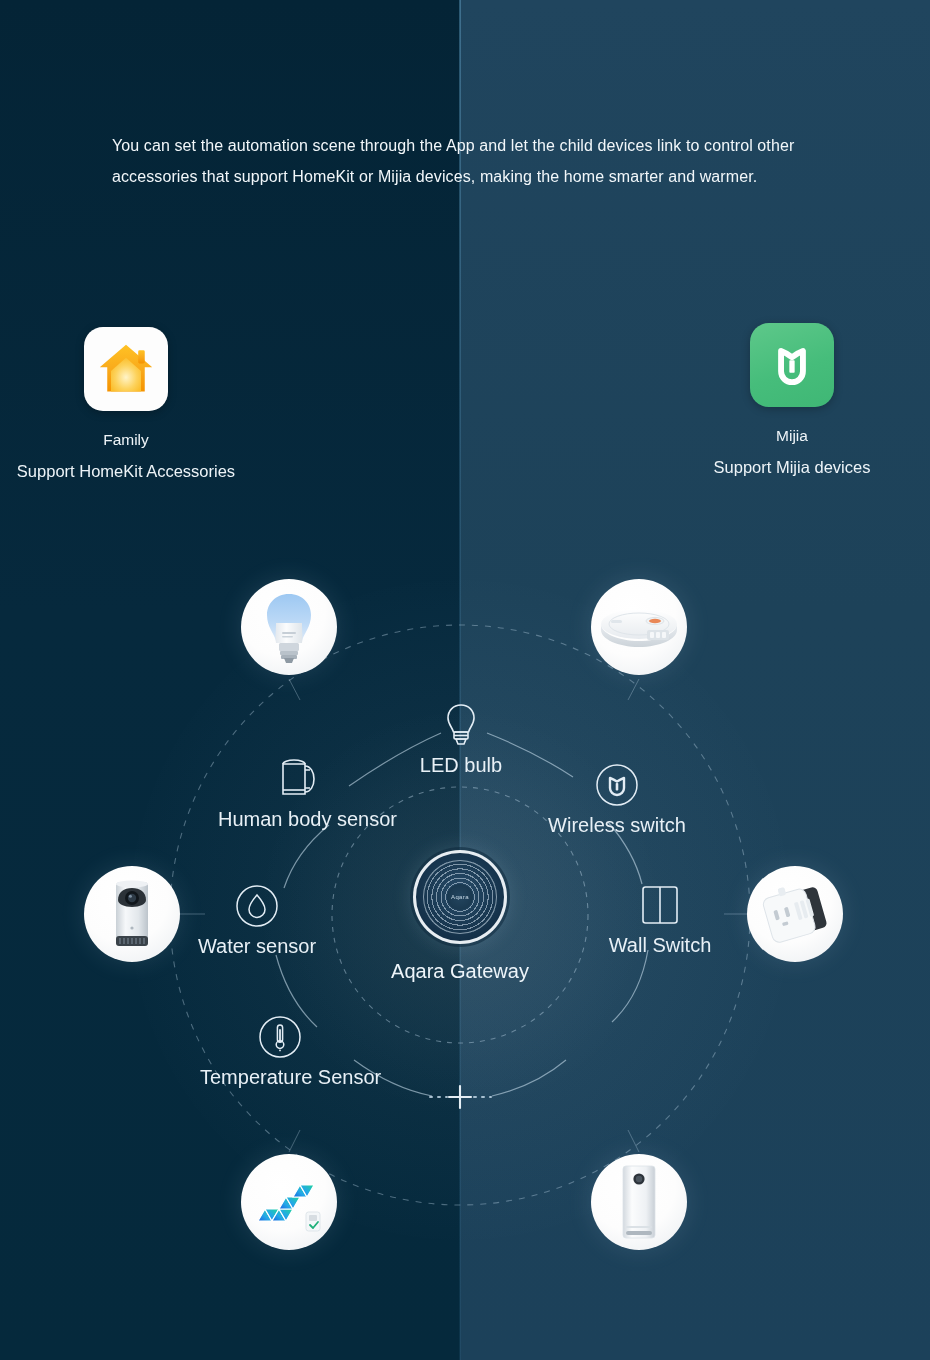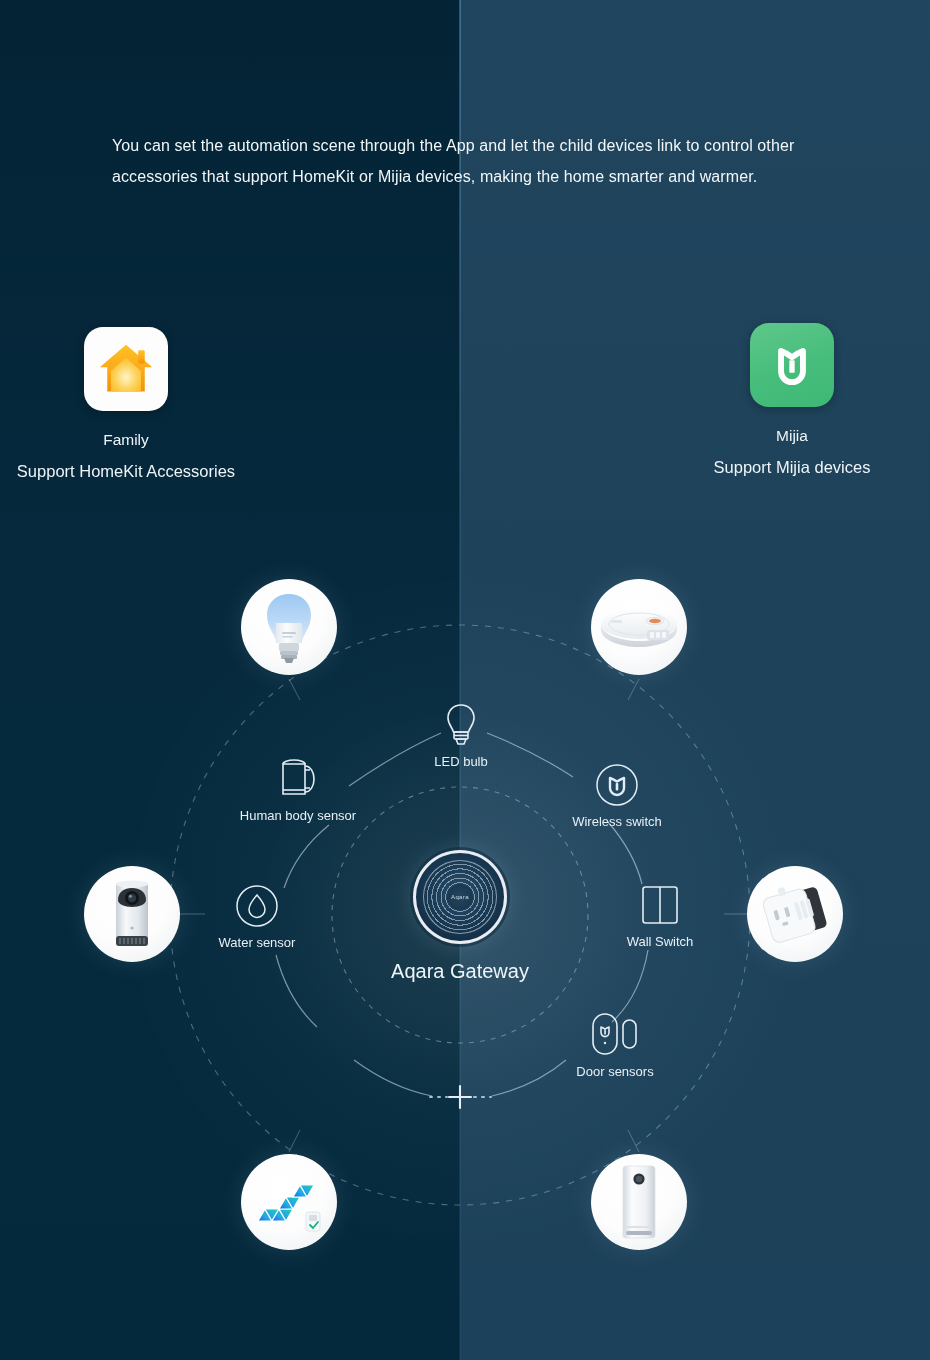--- a/index.html
+++ b/index.html
@@ -130,21 +130,21 @@
   .b-camera  { left: 84px;  top: 866px; }
   .b-plug    { left: 747px; top: 866px; }
   .b-panels  { left: 241px; top: 1154px; }
   .b-purify  { left: 591px; top: 1154px; }
 
   
   .node {
     position: absolute;
     text-align: center;
     color: #e8f0f6;
-    font-size: 13px;
+    font-size: 20px;
     white-space: nowrap;
   }
   .node .glyph {
     height: 48px;
     display: flex; align-items: flex-end; justify-content: center;
     margin-bottom: 6px;
   }
 
   .n-led      { left: 381px; top: 700px; width: 160px; }
   .n-human    { left: 218px; top: 754px; width: 160px; }
@@ -483,33 +483,33 @@
   <div class="node n-wall">
     <div class="glyph">
       <svg width="46" height="46" viewBox="0 0 46 46" fill="none" stroke="#e3edf5" stroke-width="1.6" aria-hidden="true">
         <rect x="6" y="5" width="34" height="36" rx="2.5"></rect>
         <path d="M23 5 L23 41"></path>
       </svg>
     </div>
     <span>Wall Switch</span>
   </div>
 
-
-  <div class="node n-door">
+  <div class="node n-temp">
     <div class="glyph">
-      <svg width="52" height="48" viewBox="0 0 52 48" fill="none" aria-hidden="true">
-        <rect x="4" y="4" width="24" height="40" rx="12" stroke="#e3edf5" stroke-width="1.6"></rect>
-        <path d="M12 17 C12 17 14.3 17.9 16 19.2 C17.7 17.9 20 17 20 17 L20 22.6 C20 24.8 18.2 26.6 16 26.6 C13.8 26.6 12 24.8 12 22.6 Z" fill="none" stroke="#e3edf5" stroke-width="1.6" stroke-linejoin="round"></path>
-        <rect x="15.2" y="20" width="1.7" height="4.4" rx=".5" fill="#e3edf5"></rect>
-        <circle cx="16" cy="33" r="1.2" fill="#e3edf5"></circle>
-        <rect x="34" y="10" width="13" height="28" rx="6.5" stroke="#e3edf5" stroke-width="1.6"></rect>
-      </svg>
-    </div>
-    <span>Door sensors</span>
-  </div>
+      <svg width="46" height="46" viewBox="0 0 46 46" fill="none" stroke="#e3edf5" stroke-width="1.5" aria-hidden="true">
+        <circle cx="23" cy="23" r="20"></circle>
+        <rect x="20.4" y="11" width="5.2" height="17" rx="2.6"></rect>
+        <circle cx="23" cy="30.6" r="3.8"></circle>
+        <path d="M23 16 L23 28" stroke-width="1.8" stroke-linecap="round"></path>
+        <circle cx="23" cy="36.4" r=".9" fill="#e3edf5" stroke="none"></circle>
+      </svg>
+    </div>
+    <span>Temperature Sensor</span>
+  </div>
+
 
   <div class="gateway-wrap">
     <div class="gateway">
       <div class="grille"></div>
       <div class="gw-logo">Aqara</div>
     </div>
     <div class="gateway-label">Aqara Gateway</div>
   </div>
 
 </div>

